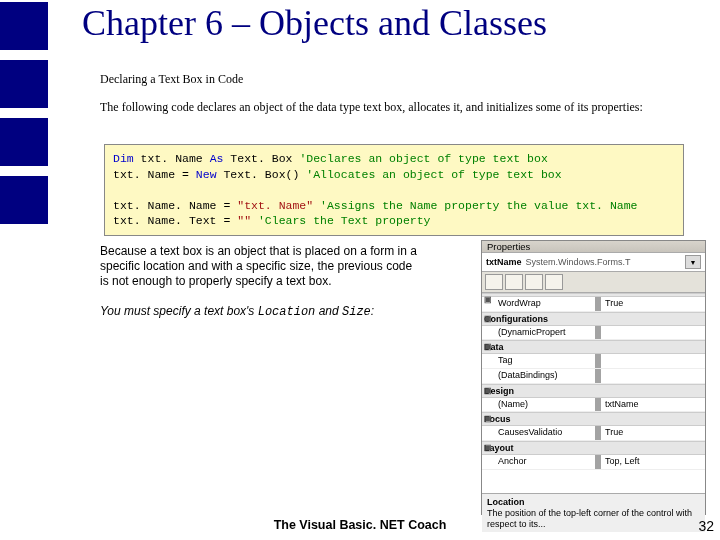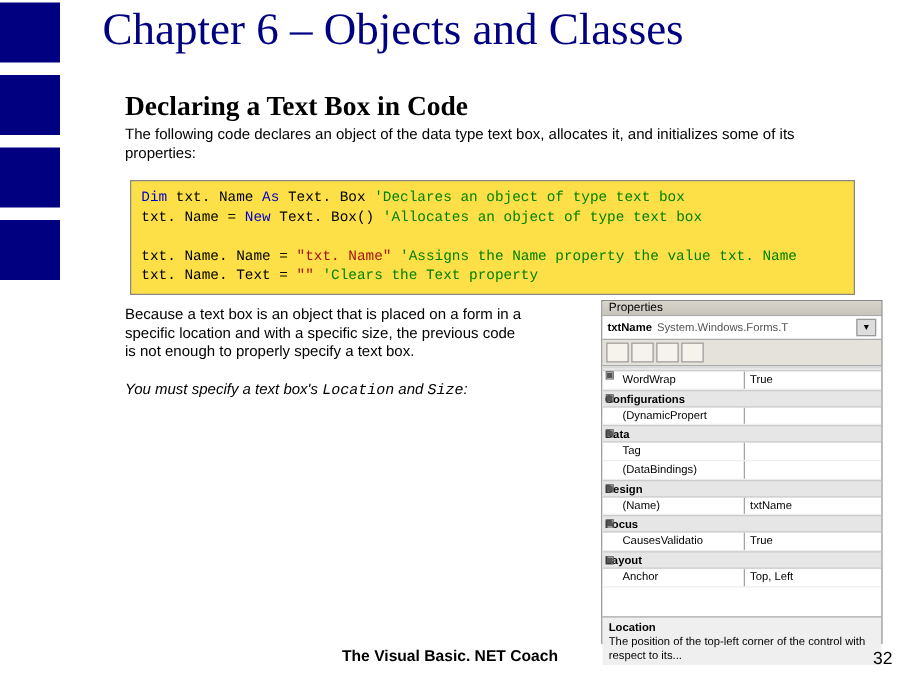--- a/index.html
+++ b/index.html
@@ -35,39 +35,40 @@
     top: 2px;
     font-family: "Times New Roman", Times, serif;
     font-size: 36px;
     color: #000080;
   }
   .subtitle {
     position: absolute;
     left: 100px;
     top: 72px;
     font-family: "Times New Roman", Times, serif;
-    font-weight: bold;
-    font-size: 22px;
+    font-weight: normal;
+    font-size: 12px;
     color: #000;
   }
   .intro {
     position: absolute;
     left: 100px;
     top: 100px;
     width: 580px;
     font-size: 12px;
     line-height: 1.25;
     color: #000;
+    font-family: Liberation Serif, serif;
   }
   .codebox {
     position: absolute;
     left: 104px;
     top: 144px;
     width: 580px;
-    background: #fde047;
+    background: #fef9c3;
     border: 1px solid #888;
     padding: 6px 8px;
     font-family: "Courier New", Courier, monospace;
     font-size: 11.5px;
     line-height: 1.35;
     white-space: pre;
     color: #000;
     box-sizing: border-box;
   }
   .kw { color: #0000cc; }
@@ -159,21 +160,21 @@
     color: #555;
   }
   .prow {
     display: flex;
     border-bottom: 1px solid #eee;
     line-height: 1.3;
   }
   .pname {
     width: 95px;
     padding: 1px 2px 1px 16px;
-    border-right: 1px solid #a3a3a3;
+    border-right: 6px solid #a3a3a3;
     overflow: hidden; white-space: nowrap; text-overflow: ellipsis;
   }
   .pval {
     flex: 1;
     padding: 1px 4px;
     overflow: hidden; white-space: nowrap; text-overflow: ellipsis;
   }
   .props-footer {
     border-top: 1px solid #aaa;
     padding: 3px 5px;

